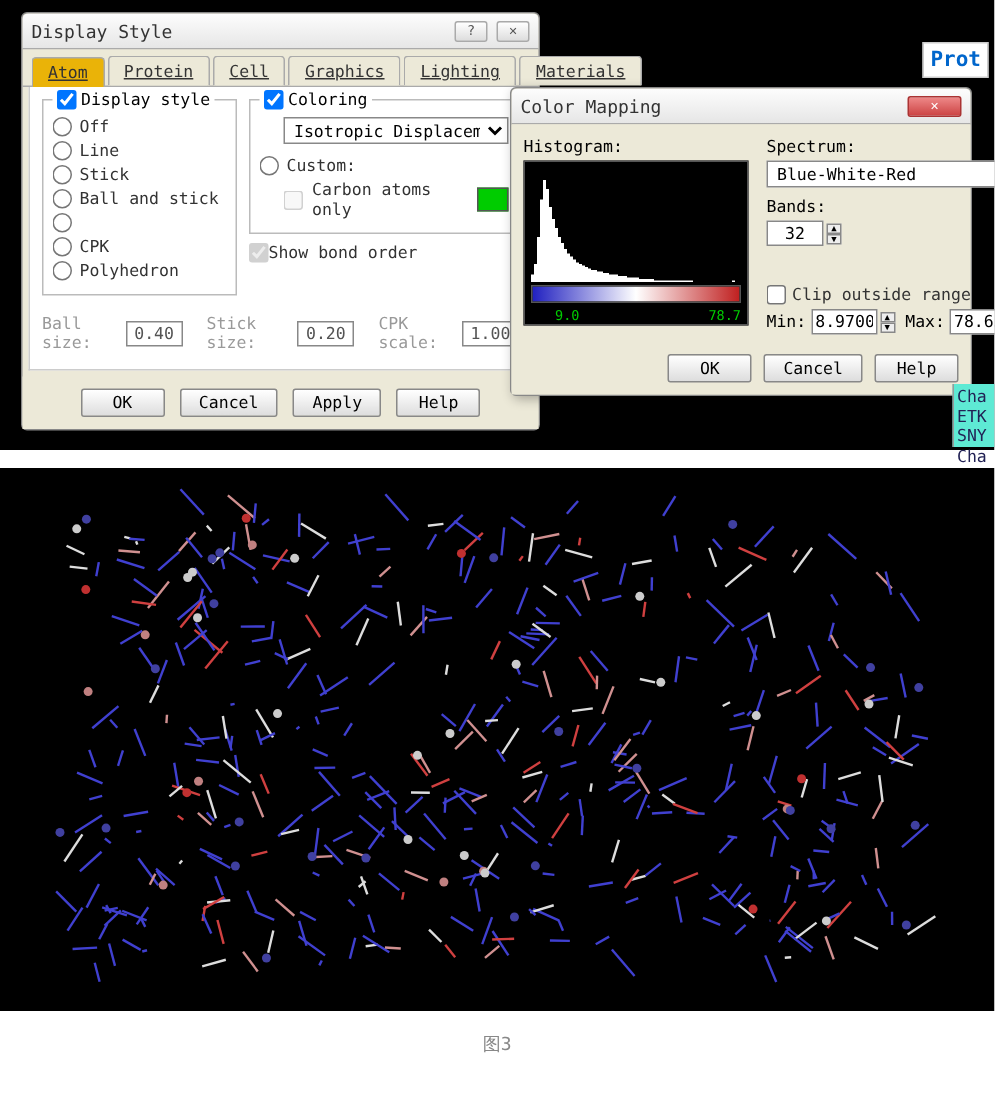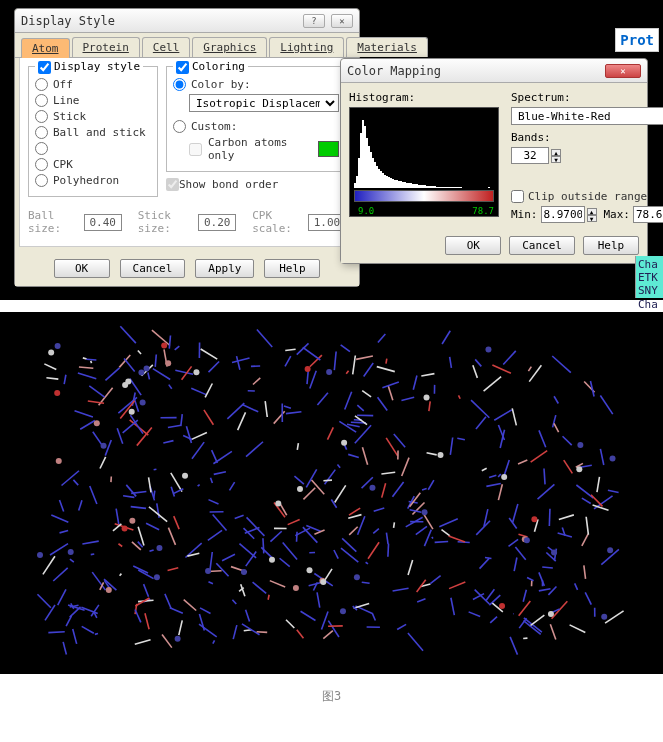--- a/index.html
+++ b/index.html
@@ -6,21 +6,21 @@
 body{background:#fff;width:663px}
 .topregion{position:relative;height:300px;background:#000}
 .win{position:absolute;background:#ece9d8;border:1px solid #888;border-radius:4px;box-shadow:2px 2px 8px rgba(0,0,0,.3)}
 .titlebar{display:flex;align-items:center;justify-content:space-between;height:24px;padding:0 6px;background:linear-gradient(#fdfdfd,#e6e6e6);border-bottom:1px solid #aaa;border-radius:4px 4px 0 0}
 .titlebar .t{color:#333;font-size:12px}
 .winctrl{display:flex;gap:6px}
 .winbtn{width:22px;height:14px;border:1px solid #aaa;border-radius:2px;background:linear-gradient(#fff,#ddd);display:flex;align-items:center;justify-content:center;font-size:9px;cursor:pointer;color:#555}
 .winbtn.cl{background:linear-gradient(#e88,#c44);color:#fff;border-color:#a33;width:36px}
 .tabs{display:flex;border-bottom:1px solid #aaa;padding:4px 6px 0 6px}
 .tab{padding:3px 10px;border:1px solid #aaa;border-bottom:none;background:#ece9d8;margin-right:2px;border-radius:3px 3px 0 0;cursor:pointer;color:#333;text-decoration:underline}
-.tab.act{background:#fdba74;position:relative;top:1px}
+.tab.act{background:#eab308;position:relative;top:1px}
 .body{padding:8px;background:#fff;margin:0 4px 4px 4px;border:1px solid #ccc;border-top:none}
 .grp{border:1px solid #bbb;padding:8px 6px 6px 6px;position:relative;margin-bottom:6px}
 .grp>.lg{position:absolute;top:-7px;left:6px;background:#fff;padding:0 3px;font-size:11px}
 .grp .lg input[type=checkbox]{margin-right:3px;vertical-align:middle}
 .row{display:flex;align-items:center;margin:3px 0}
 .row input[type=radio]{margin-right:5px}
 .row label{color:#333}
 .cols{display:flex;gap:8px}
 .col{flex:1}
 .btn{display:inline-block;padding:2px 12px;border:1px solid #888;border-radius:2px;background:linear-gradient(#fff,#ddd);cursor:pointer;min-width:56px;text-align:center}
@@ -96,24 +96,20 @@
               </div>
             <div class="row">
                 <input type="radio" name="ds" style="">
                 <label>Polyhedron</label>
               </div>
           </div>
         </div>
         <div class="col">
           <div class="grp">
             <span class="lg"><input type="checkbox" checked="" style=""><span>Coloring</span></span>
-            <div class="row">
-                <input type="radio" name="cl" checked="" style="">
-                <label>Color by:</label>
-              </div>
             <div class="row" style="padding-left:16px">
                 <select class="sel"><option>Isotropic Displacement</option></select>
               </div>
             <div class="row" style="margin-top:8px">
                 <input type="radio" name="cl" class="disabled" style="">
                 <label class="disabled">Custom:</label>
               </div>
             <div class="row" style="padding-left:16px">
                 <input type="checkbox" disabled="" style="">
                 <label class="disabled" style="margin:0 6px">Carbon atoms only</label>
@@ -219,21 +215,21 @@
                 <span style="left: 124px; height: 0px;"></span>
                 <span style="left: 126px; height: 0px;"></span>
                 <span style="left: 128px; height: 0px;"></span>
                 <span style="left: 130px; height: 0px;"></span>
                 <span style="left: 132px; height: 0px;"></span>
                 <span style="left: 134px; height: 0px;"></span>
                 <span style="left: 136px; height: 0px;"></span>
                 <span style="left: 138px; height: 1px;"></span>
               </div>
             <div class="gradbar"></div>
-            <span class="hlabel" style="left:8px">9.0</span>
+            <span class="hlabel" style="left:20px">9.0</span>
             <span class="hlabel" style="right:4px">78.7</span>
           </div>
         </div>
         <div style="flex:1">
           <div style="margin-bottom:3px">Spectrum:</div>
           <select class="sel"><option>Blue-White-Red</option></select>
           <div style="margin:6px 0 3px">Bands:</div>
           <span class="spin">
               <input class="numbox" value="32" style="">
               <span class="spinbtns">

